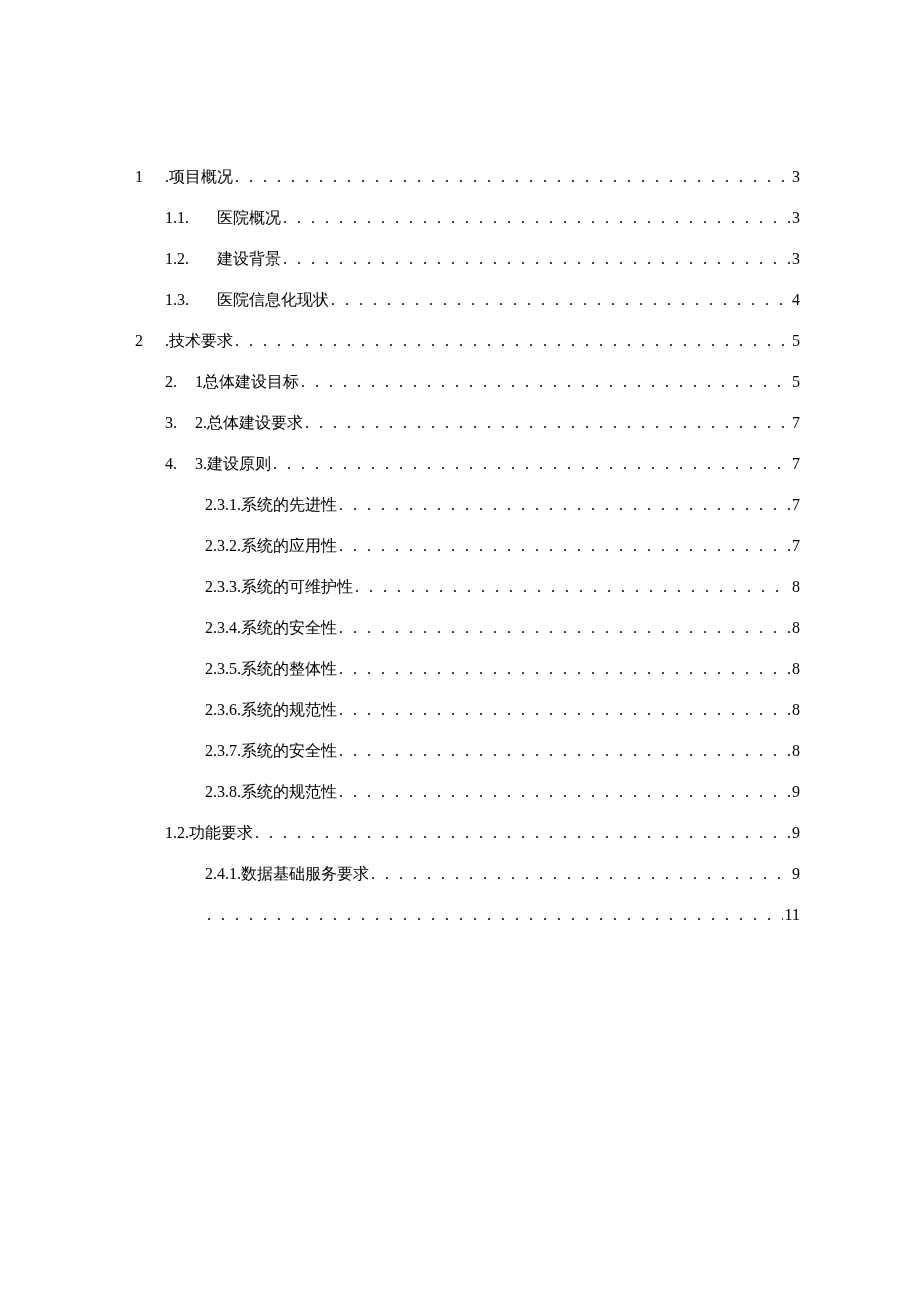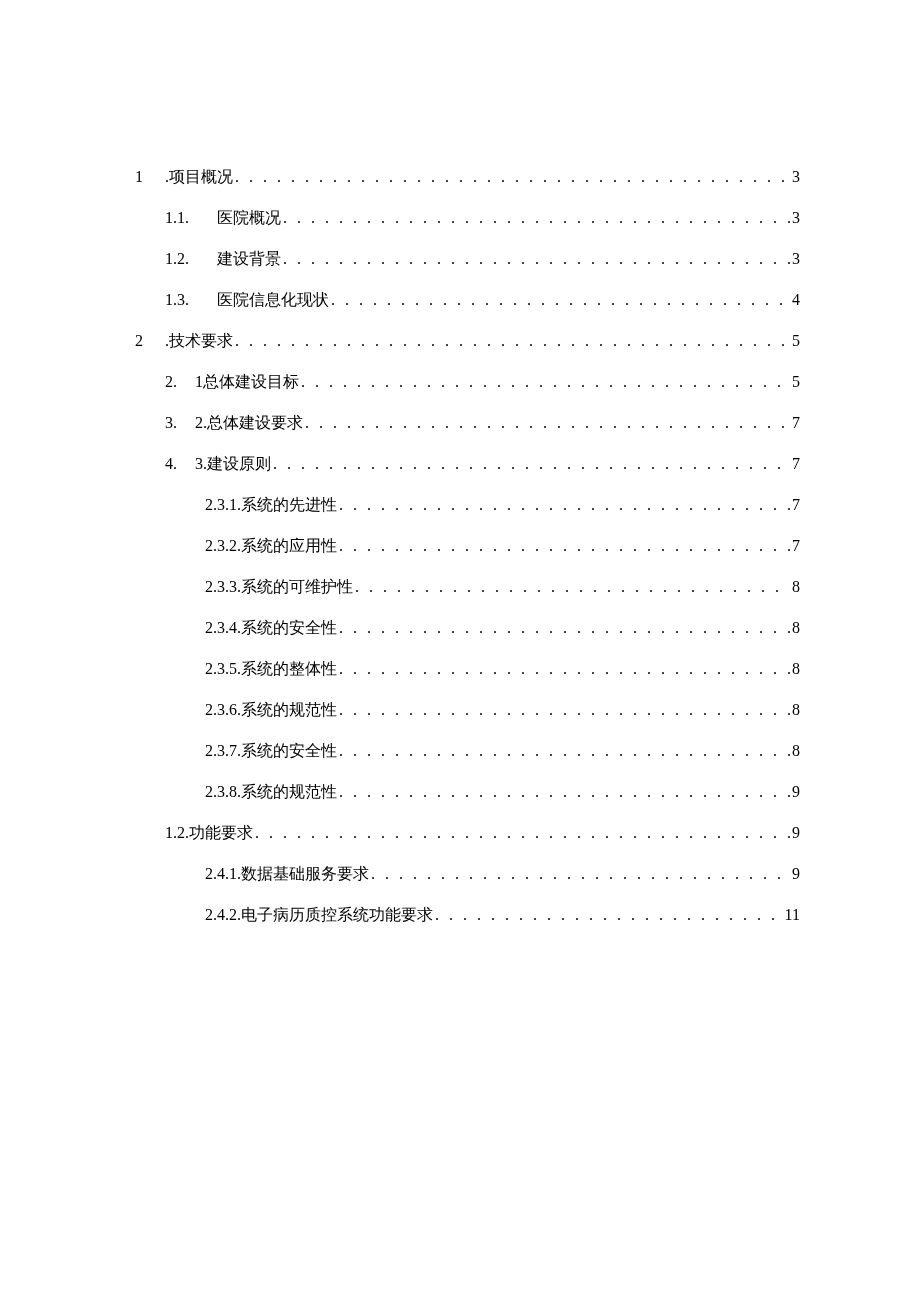--- a/index.html
+++ b/index.html
@@ -159,19 +159,18 @@
     <span class="page">9</span>
   </div>
 
   <div class="toc-entry indent-2">
     <span class="label">2.4.1.数据基础服务要求</span>
     <span class="dots"></span>
     <span class="page">9</span>
   </div>
 
   <div class="toc-entry indent-2">
-    <span class="label">2.4.2.电子病历质控系统功能要求</span>
     <span class="dots"></span>
     <span class="page">11</span>
   </div>
 
 
 </div>
 
 </body></html>

